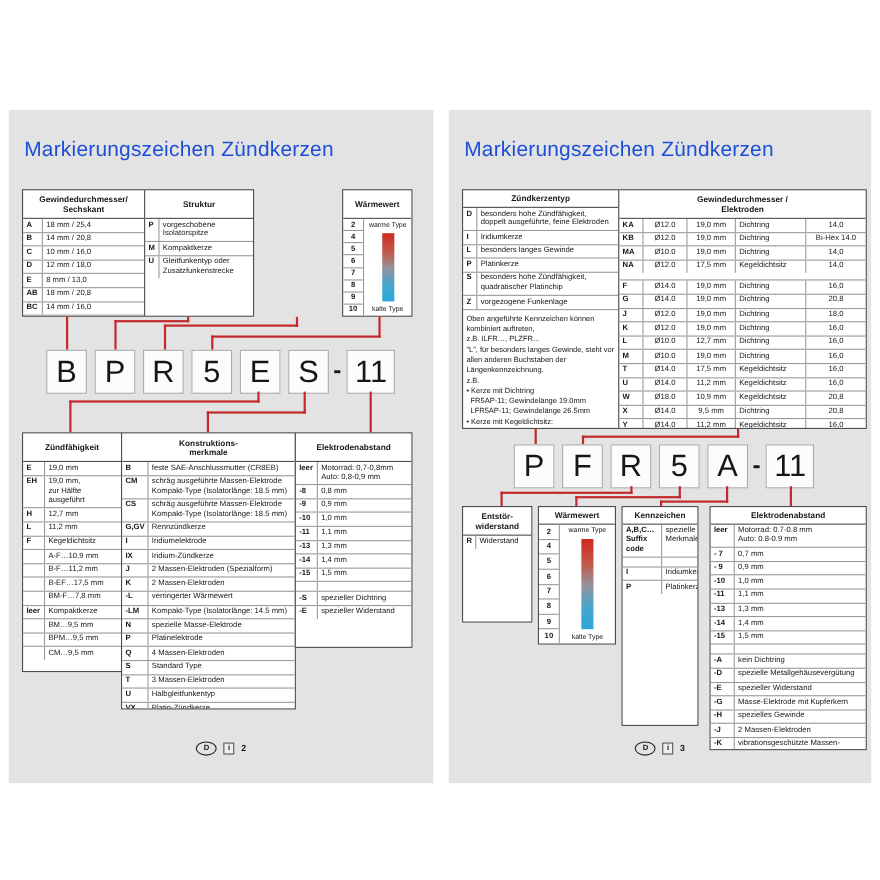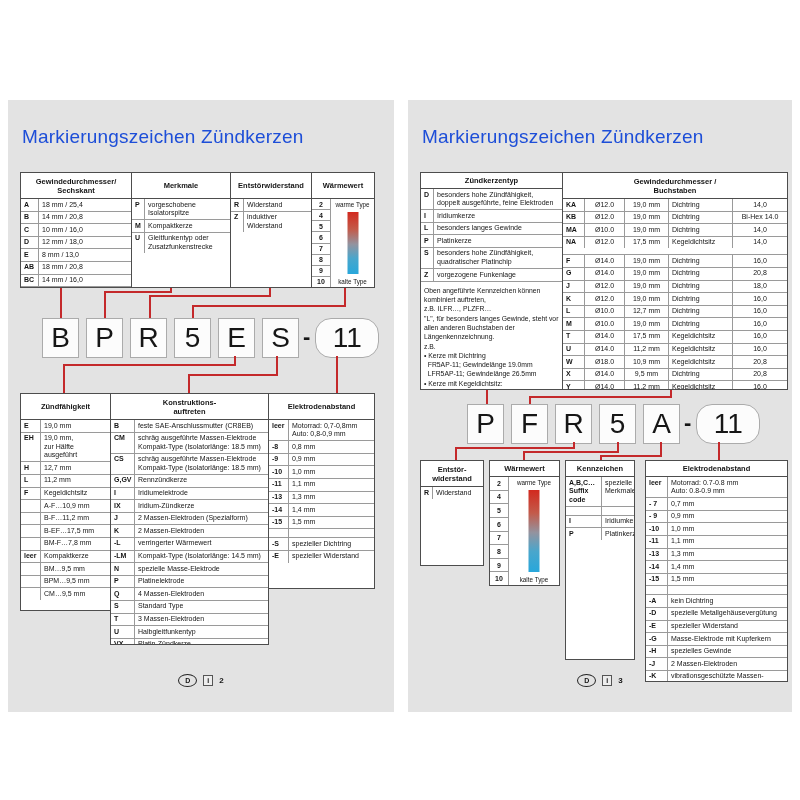--- a/index.html
+++ b/index.html
@@ -45,21 +45,21 @@
   .w-num:first-child{border-top:none}
   .w-grad{flex:1;position:relative;font-size:6.3px;text-align:center;}
   .w-label-top{padding-top:2px}
   .w-label-bottom{position:absolute;bottom:2px;width:100%;}
   .w-bar{position:absolute;left:50%;transform:translateX(-50%);top:13px;bottom:13px;width:11px;
          background:linear-gradient(180deg,#d2291e 0%,#c35a4a 28%,#93939f 52%,#49a6cc 75%,#28a7db 100%);}
   .code-row{position:absolute;display:flex;align-items:center;}
   .code-box{width:37px;height:40px;background:#fcfcfc;border:1px solid #ababab;display:flex;
             align-items:center;justify-content:center;font-size:28px;color:#161616;margin-right:7px;
             box-sizing:border-box;}
-  .code-suffix{width:64px;margin-right:0;border-radius:16px;}
+  .code-suffix{width:44px;margin-right:0;}
   .code-dash{font-size:22px;font-weight:bold;margin:-3px 5px 0 -3px;color:#161616;}
   .conn{position:absolute;background:#c4292b;}
   .page-footer{position:absolute;left:0;width:100%;top:574px;display:flex;justify-content:center;
                align-items:center;gap:6px;}
   .f-oval{border:1.3px solid #222;border-radius:50%;width:17px;height:11px;display:flex;
           align-items:center;justify-content:center;font-size:7px;font-weight:bold;}
   .f-info{border:1px solid #555;width:8px;height:9px;display:flex;align-items:center;
           justify-content:center;font-size:7px;font-weight:bold;background:#ededed;}
   .f-page{font-size:8px;font-weight:bold;}
 </style>
@@ -101,47 +101,34 @@
           <div class="t-cell c0">BC</div>
           <div class="t-cell c1">14 mm / 16,0</div>
         </div>
         <div class="t-row">
           <div class="t-cell c0">BK</div>
           <div class="t-cell c1">14 mm / 16,0</div>
         </div>
       </div>
   </div>
   <div class="panel" id="lt-struktur" style="left:123px;top:72px;width:100px;height:116px">
-    <div class="p-head h26">Merkmale</div>
+    <div class="p-head h26">Struktur</div>
     <div>
         <div class="t-row">
           <div class="t-cell c0">P</div>
           <div class="t-cell c1">vorgeschobene Isolatorspitze</div>
         </div>
         <div class="t-row">
           <div class="t-cell c0">M</div>
           <div class="t-cell c1">Kompaktkerze</div>
         </div>
         <div class="t-row">
           <div class="t-cell c0">U</div>
           <div class="t-cell c1">Gleitfunkentyp oder
 Zusatzfunkenstrecke</div>
-        </div>
-      </div>
-  </div>
-  <div class="panel" id="lt-entstoer" style="left:222px;top:72px;width:82px;height:116px">
-    <div class="p-head h26">Entstörwiderstand</div>
-    <div>
-        <div class="t-row">
-          <div class="t-cell c0">R</div>
-          <div class="t-cell c1">Widerstand</div>
-        </div>
-        <div class="t-row">
-          <div class="t-cell c0">Z</div>
-          <div class="t-cell c1">induktiver Widerstand</div>
         </div>
       </div>
   </div>
   <div class="panel" id="lt-waerme" style="left:303px;top:72px;width:64px;height:116px">
     <div class="p-head h26">Wärmewert</div>
     <div class="w-body">
       <div class="w-nums">
           <div class="w-num">2</div>
           <div class="w-num">4</div>
           <div class="w-num">5</div>
@@ -237,21 +224,21 @@
           <div class="t-cell c1">BPM…9,5 mm</div>
         </div>
         <div class="t-row">
           <div class="t-cell c0"></div>
           <div class="t-cell c1">CM…9,5 mm</div>
         </div>
       </div>
   </div>
   <div class="panel" id="ll-konstruktion" style="left:102px;top:293px;width:159px;height:252px">
     <div class="p-head h26">Konstruktions-
-auftreten</div>
+merkmale</div>
     <div>
         <div class="t-row">
           <div class="t-cell c0">B</div>
           <div class="t-cell c1">feste SAE-Anschlussmutter (CR8EB)</div>
         </div>
         <div class="t-row">
           <div class="t-cell c0">CM</div>
           <div class="t-cell c1">schräg ausgeführte Massen-Elektrode
 Kompakt-Type (Isolatorlänge: 18.5 mm)</div>
         </div>
@@ -418,21 +405,21 @@
         <div class="note-line">z.B.</div>
         <div class="note-line">• Kerze mit Dichtring</div>
         <div class="note-line">  FR5AP-11; Gewindelänge 19.0mm</div>
         <div class="note-line">  LFR5AP-11; Gewindelänge 26.5mm</div>
         <div class="note-line">• Kerze mit Kegeldichtsitz:</div>
         <div class="note-line">  PTR5C-13; Gewindelänge 17.5mm</div>
       </div>
   </div>
   <div class="panel" id="rt-gewinde" style="left:154px;top:72px;width:226px;height:218px">
     <div class="p-head h26">Gewindedurchmesser /
-Buchstaben</div>
+Elektroden</div>
     <div>
         <div class="t-row">
           <div class="t-cell c0">KA</div>
           <div class="t-cell c1">Ø12.0</div>
           <div class="t-cell c2">19,0 mm</div>
           <div class="t-cell c3">Dichtring</div>
           <div class="t-cell c4">14,0</div>
         </div>
         <div class="t-row">
           <div class="t-cell c0">KB</div>

